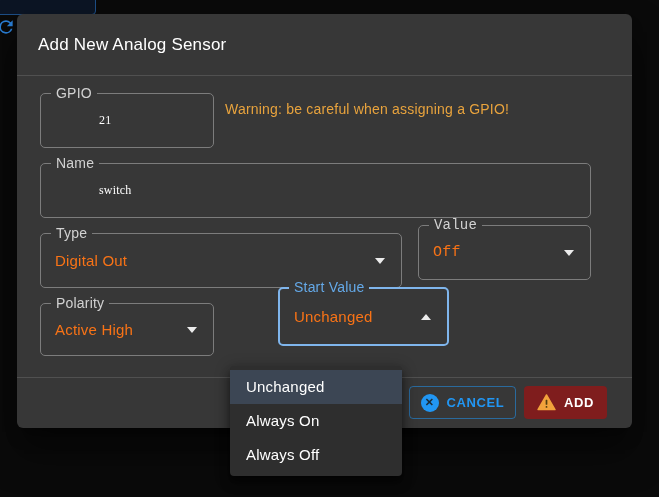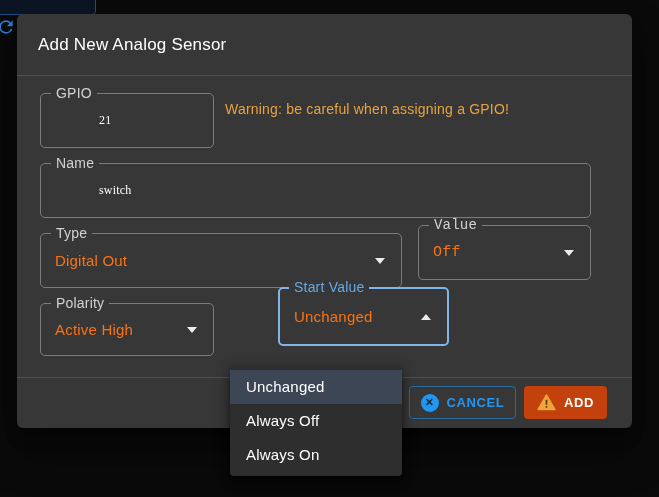--- a/index.html
+++ b/index.html
@@ -83,21 +83,21 @@
   .btn-cancel {
     left:392px; width:107px;
     background:transparent; border:1px solid rgba(33,150,243,.55); color:#2196f3;
   }
   .cancel-icon {
     width:18px; height:18px; border-radius:50%; background:#2196f3;
     display:flex; align-items:center; justify-content:center;
     color:#1c2b36; font-size:11px; font-weight:bold; line-height:1;
   }
   .btn-add {
-    left:507px; width:83px; background:#c2410c; border:none; color:#fff;
+    left:507px; width:83px; background:#7f1d1d; border:none; color:#fff;
   }
 
   
   .menu {
     position:absolute; left:230px; top:366px; width:172px;
     background:#2e2e2e; border-radius:4px; padding:4px 0;
     box-shadow:0 5px 5px -3px rgba(0,0,0,.4), 0 8px 10px 1px rgba(0,0,0,.3), 0 3px 14px 2px rgba(0,0,0,.26);
     z-index:10;
   }
   .menu-item {
@@ -168,15 +168,15 @@
         <rect x="9.1" y="6.2" width="1.8" height="5.2" rx="0.6" fill="#54400f"></rect>
         <rect x="9.1" y="12.6" width="1.8" height="1.9" rx="0.6" fill="#54400f"></rect>
       </svg>
       <span>ADD</span>
     </div>
   </div>
 </div>
 
 <div class="menu">
   <div class="menu-item selected">Unchanged</div>
+  <div class="menu-item">Always On</div>
   <div class="menu-item">Always Off</div>
-  <div class="menu-item">Always On</div>
 </div>
 
 </body></html>

